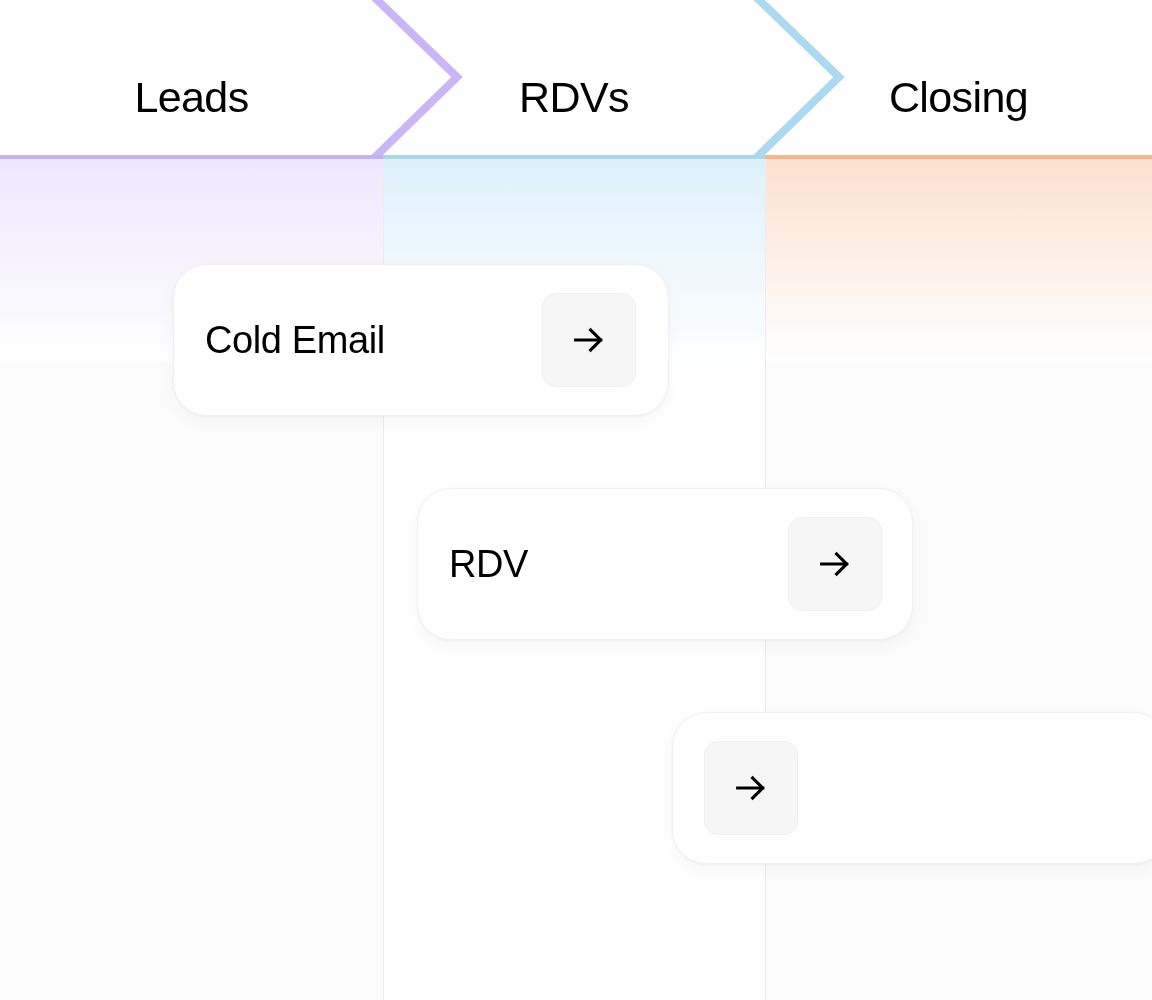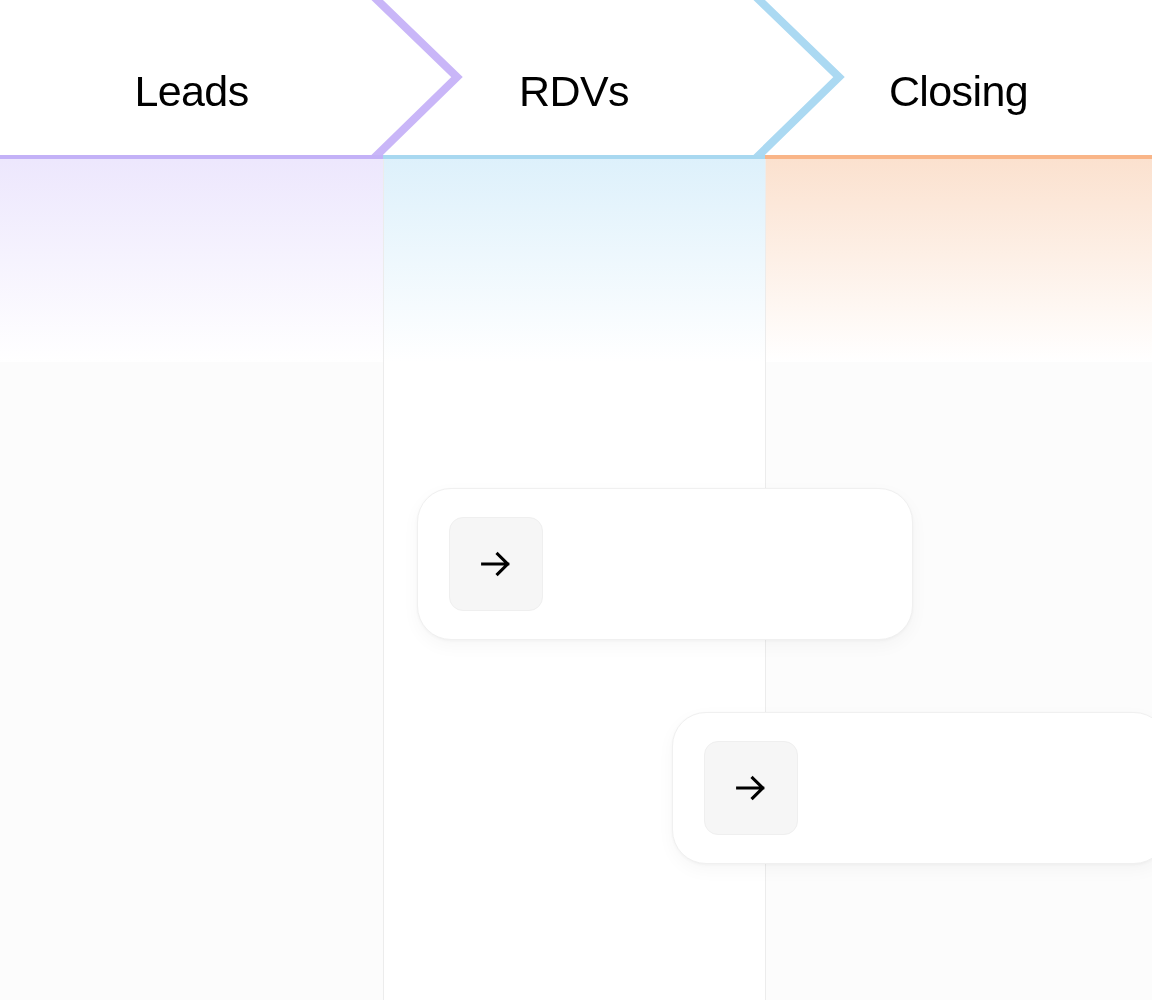--- a/index.html
+++ b/index.html
@@ -26,21 +26,21 @@
     position: absolute;
     left: 0; top: 0;
     width: 1152px;
     height: 155px;
     background: #ffffff;
     z-index: 6;
   }
 
   .stage-head {
     position: absolute;
-    top: 0;
+    top: 6px;
     height: 183px;
     display: flex;
     align-items: center;
     justify-content: center;
   }
   .stage-head-label {
     font-size: 43px;
     font-weight: 400;
     color: #000000;
     letter-spacing: -0.6px;
@@ -220,22 +220,31 @@
       <path id="chev0" d="M 6 -6 L 92 77 L 6 161" fill="none" stroke="#c9b6f8" stroke-width="8" stroke-linejoin="miter" stroke-linecap="butt"></path>
     </svg>
 
     <svg class="head-chevron head-chevron-1" viewBox="0 0 120 155">
       <path id="chev1" d="M 6 -6 L 92 77 L 6 161" fill="none" stroke="#abd9f2" stroke-width="8" stroke-linejoin="miter" stroke-linecap="butt"></path>
     </svg>
   </div>
 
   <div class="card-layer">
 
+    <div class="stage-card card-cold-email">
+      <span class="stage-card-title">Cold Email</span>
+      <div class="card-advance-button">
+        <svg width="40" height="40" viewBox="0 0 24 24" fill="none">
+          <path d="M4 12 H19 M13 6 L19 12 L13 18" stroke="#000000" stroke-width="1.9" stroke-linecap="square" stroke-linejoin="miter"></path>
+        </svg>
+      </div>
+    </div>
 
     <div class="stage-card card-rdv">
+      <span class="stage-card-title">RDV</span>
       <div class="card-advance-button">
         <svg width="40" height="40" viewBox="0 0 24 24" fill="none">
           <path d="M4 12 H19 M13 6 L19 12 L13 18" stroke="#000000" stroke-width="1.9" stroke-linecap="square" stroke-linejoin="miter"></path>
         </svg>
       </div>
     </div>
 
     <div class="stage-card card-r1">
       <div class="card-advance-button">
         <svg width="40" height="40" viewBox="0 0 24 24" fill="none">

